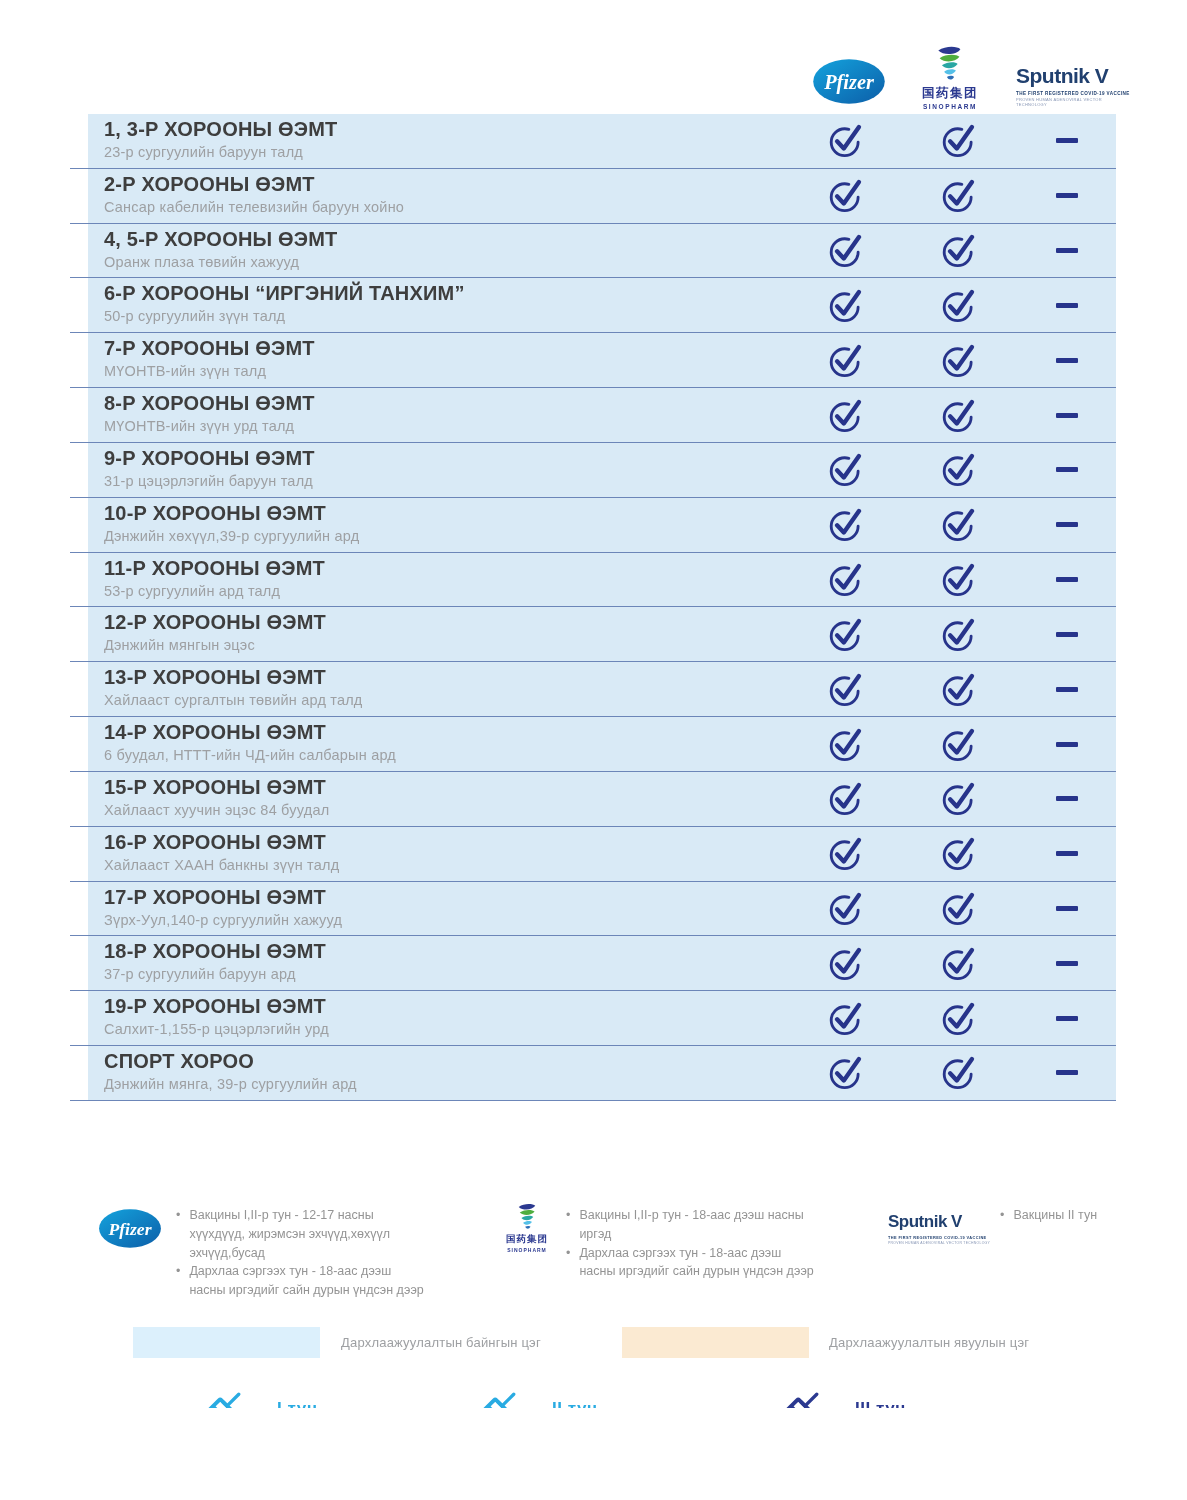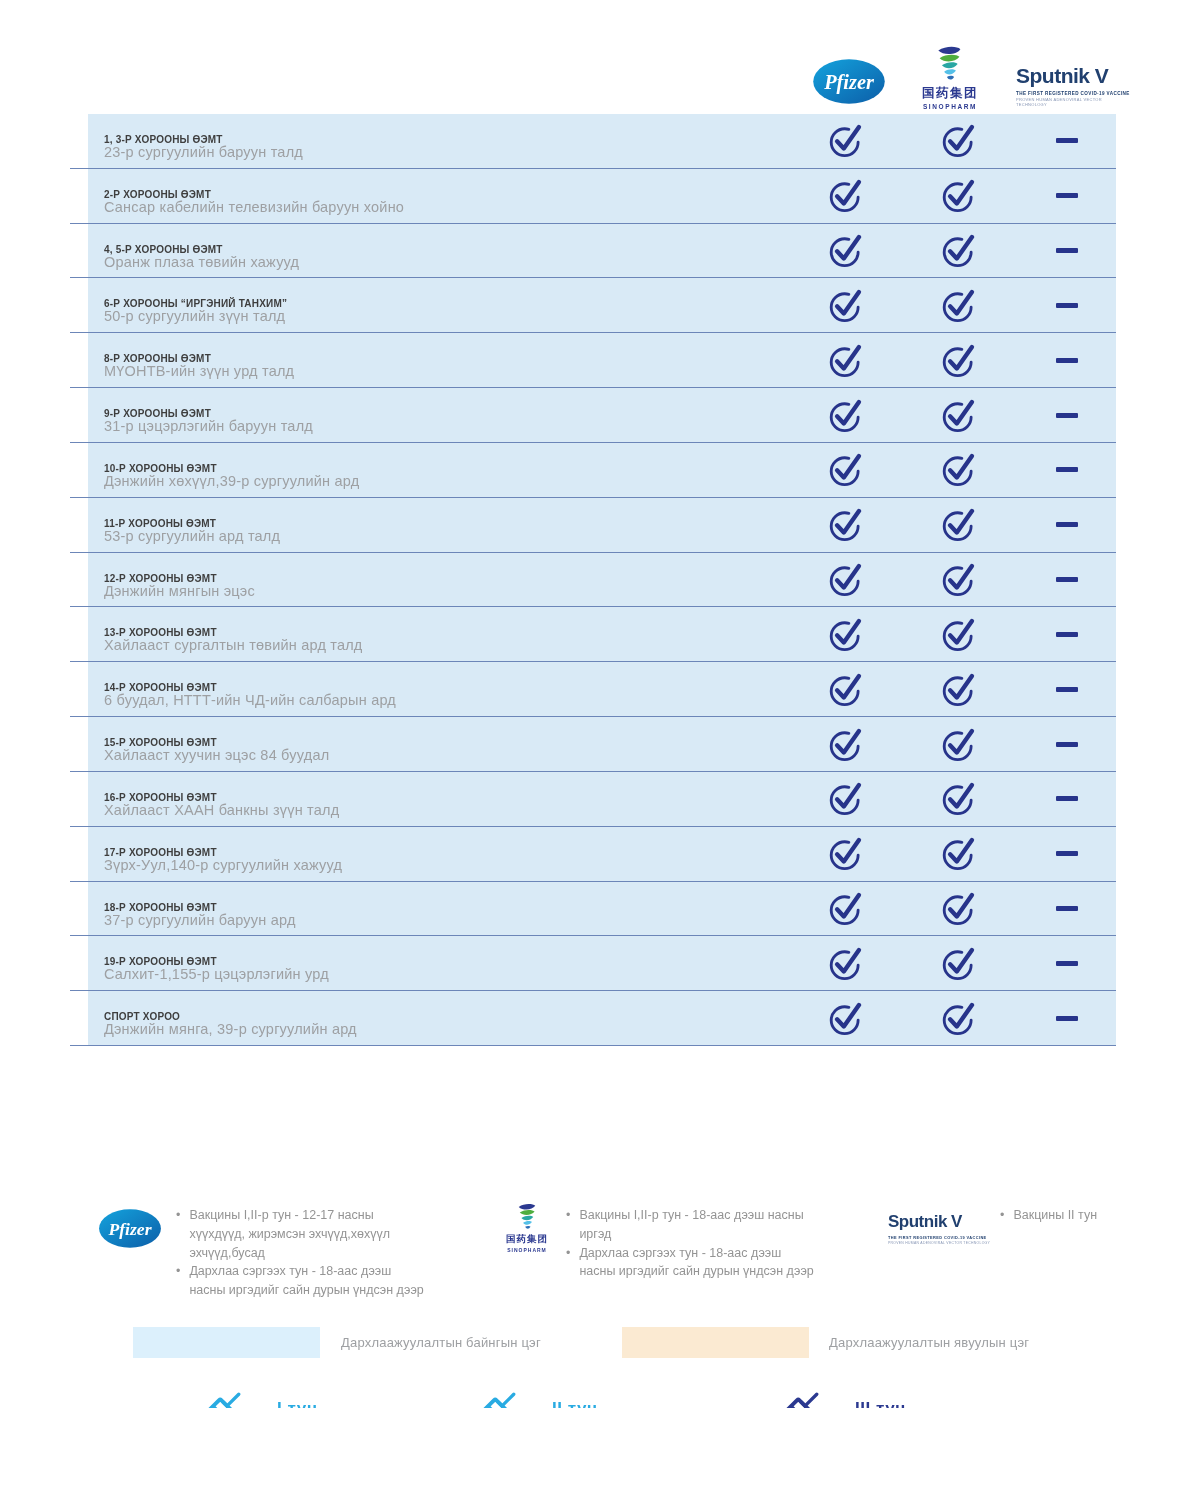--- a/index.html
+++ b/index.html
@@ -24,21 +24,21 @@
   .table { position:absolute; left:70px; top:114px; width:1046px; }
   .table-header { position:relative; height:34px; background:#2B3990; }
   .table-title { position:absolute; left:8px; top:3px; font-size:25px; font-weight:bold; color:#fff;
                  transform:scaleY(1.08); transform-origin:left top; letter-spacing:-0.3px; }
   .col-label { position:absolute; top:9px; transform:translateX(-50%); font-size:14px;
                font-weight:bold; color:#fff; letter-spacing:0.2px; white-space:nowrap; }
   .col-0 { left:775px; } .col-1 { left:886px; } .col-2 { left:993px; }
 
   .row { position:relative; height:54.83px; border-bottom:1px solid #6C86B8; }
   .row-bg { position:absolute; left:18px; right:0; top:0; bottom:0; background:#D9EAF6; }
-  .site-name { position:absolute; left:34px; top:20px; font-size:10px; font-weight:bold;
+  .site-name { position:absolute; left:34px; top:4px; font-size:20px; font-weight:bold;
                color:#3E3E3E; letter-spacing:0.2px; }
   .site-address { position:absolute; left:34px; top:30px; font-size:14.5px; color:#9EA0A3; letter-spacing:0.2px; }
   .cell { position:absolute; top:0; height:100%; width:44px; display:flex;
           align-items:center; justify-content:center; }
   .cell-0 { left:753px; } .cell-1 { left:866px; } .cell-2 { left:975px; }
   .check-icon svg { width:37px; height:37px; display:block; }
   .dash { display:block; width:22px; height:5px; background:#27348B; border-radius:1px; }
 
   
   .footnotes { position:absolute; left:0; top:1198px; width:1187px; height:110px; }
@@ -213,20 +213,44 @@
       <circle cx="21" cy="24" r="16" fill="none" stroke="#27348B" stroke-width="3.4" stroke-dasharray="80 20.5" stroke-linecap="round"></circle>
       <path d="M12 23 L20 31.5 L38 6" fill="none" stroke="#27348B" stroke-width="5.2" stroke-linecap="round" stroke-linejoin="round"></path>
     </svg>
   </span>
 </div>
     <div class="cell cell-2">
   <span class="dash"></span>
 </div>
   </div>
 
+  <div class="row">
+    <div class="row-bg"></div>
+    <div class="site-name">7-Р ХОРООНЫ ӨЭМТ</div>
+    <div class="site-address">МҮОНТВ-ийн зүүн талд</div>
+    <div class="cell cell-0">
+  <span class="check-icon">
+    <svg viewBox="0 0 44 44">
+      <circle cx="21" cy="24" r="16" fill="none" stroke="#27348B" stroke-width="3.4" stroke-dasharray="80 20.5" stroke-linecap="round"></circle>
+      <path d="M12 23 L20 31.5 L38 6" fill="none" stroke="#27348B" stroke-width="5.2" stroke-linecap="round" stroke-linejoin="round"></path>
+    </svg>
+  </span>
+</div>
+    <div class="cell cell-1">
+  <span class="check-icon">
+    <svg viewBox="0 0 44 44">
+      <circle cx="21" cy="24" r="16" fill="none" stroke="#27348B" stroke-width="3.4" stroke-dasharray="80 20.5" stroke-linecap="round"></circle>
+      <path d="M12 23 L20 31.5 L38 6" fill="none" stroke="#27348B" stroke-width="5.2" stroke-linecap="round" stroke-linejoin="round"></path>
+    </svg>
+  </span>
+</div>
+    <div class="cell cell-2">
+  <span class="dash"></span>
+</div>
+  </div>
 
   <div class="row">
     <div class="row-bg"></div>
     <div class="site-name">8-Р ХОРООНЫ ӨЭМТ</div>
     <div class="site-address">МҮОНТВ-ийн зүүн урд талд</div>
     <div class="cell cell-0">
   <span class="check-icon">
     <svg viewBox="0 0 44 44">
       <circle cx="21" cy="24" r="16" fill="none" stroke="#27348B" stroke-width="3.4" stroke-dasharray="80 20.5" stroke-linecap="round"></circle>
       <path d="M12 23 L20 31.5 L38 6" fill="none" stroke="#27348B" stroke-width="5.2" stroke-linecap="round" stroke-linejoin="round"></path>

